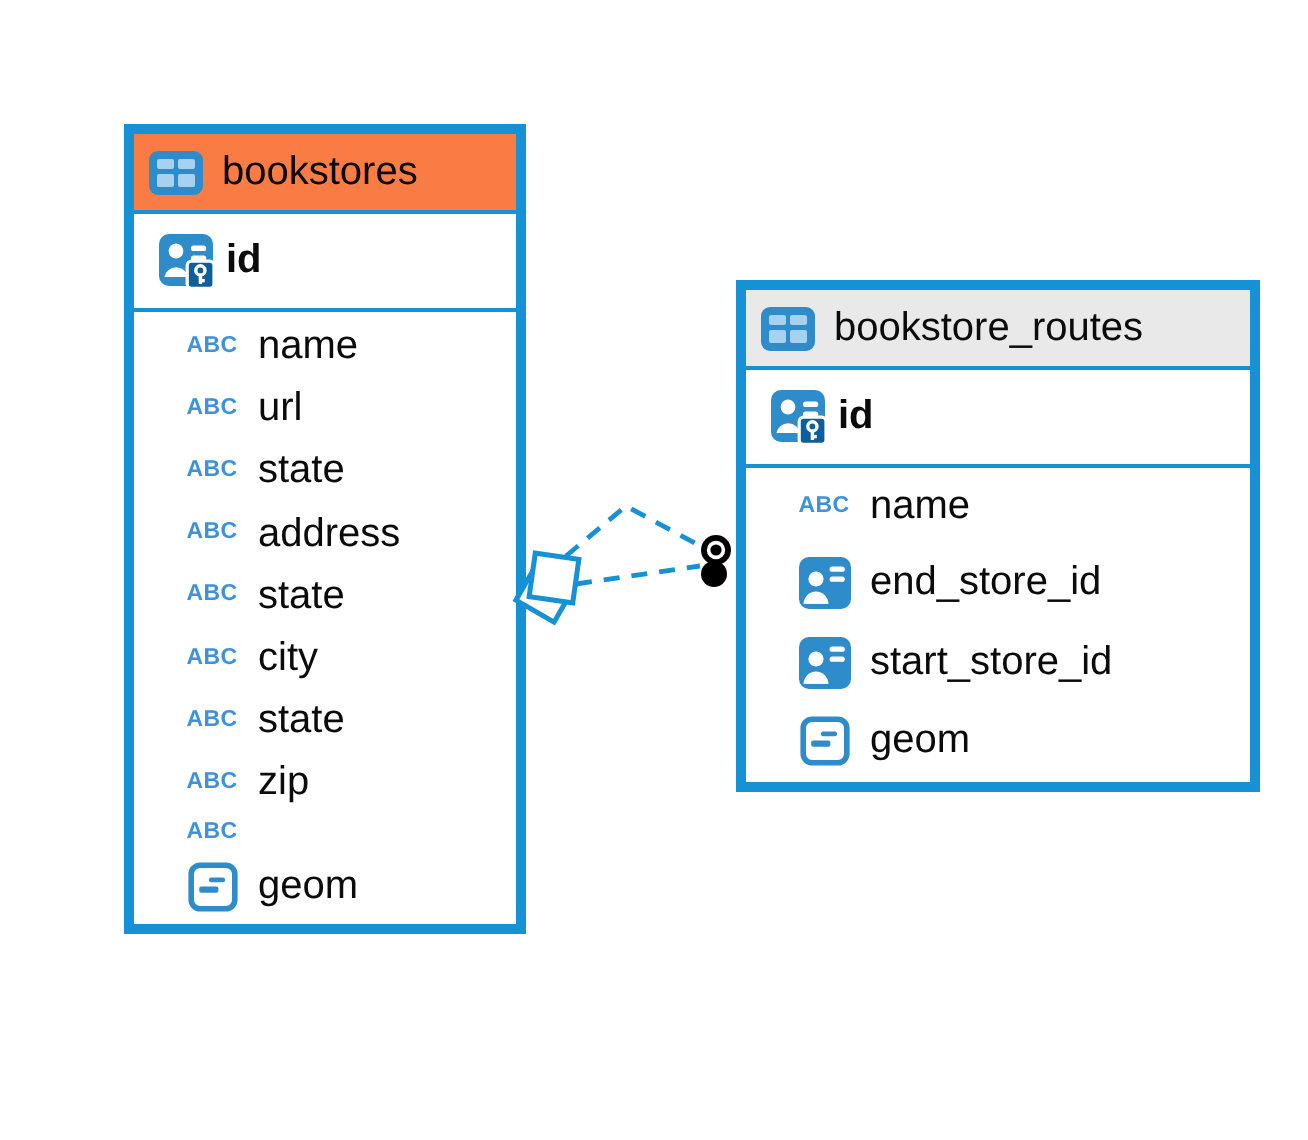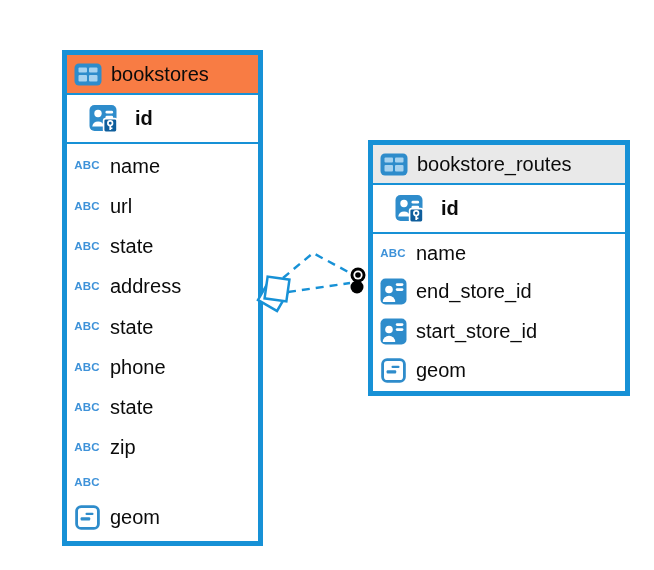--- a/index.html
+++ b/index.html
@@ -12,21 +12,21 @@
   }
   .erd-table{
     position:absolute;
     box-sizing:border-box;
     border:5px solid #1791D6;
     background:#fff;
     display:flex;
     flex-direction:column;
     z-index:2;
   }
-  .erd-table.bookstores{left:62px;top:50px;width:201px;height:496px;}
+  .erd-table.bookstores{left:62px;top:62px;width:201px;height:405px;}
   .erd-table.bookstore-routes{left:368px;top:140px;width:262px;height:256px;}
   .thead{
     height:38px;
     flex:0 0 38px;
     display:flex;
     align-items:center;
     padding-left:5px;
     gap:7px;
   }
   .thead.orange{background:#F87C44;}
@@ -35,38 +35,39 @@
     font-size:20px;
     color:#0b0b0b;
     white-space:nowrap;
   }
   .divider{height:2px;flex:0 0 2px;background:#1791D6;}
   .pk-row{
     height:47px;
     flex:0 0 47px;
     display:flex;
     align-items:center;
-    padding-left:20px;
-    gap:16px;
+    padding-left:10px;
+    gap:4px;
     background:#fff;
   }
   .pk-row .colname{font-weight:bold;}
   .cols{
     flex:1 1 auto;
     display:flex;
     flex-direction:column;
     justify-content:space-evenly;
     padding:2px 0;
   }
   .col-row{
     flex:1 1 auto;
     display:flex;
     align-items:center;
     padding-left:4px;
     gap:7px;
+    margin-left:19px;
   }
   .icon-cell{
     flex:0 0 32px;
     width:32px;
     display:flex;
     align-items:center;
     justify-content:center;
   }
   .colname{
     font-size:20px;
@@ -171,21 +172,21 @@
       <div class="col-row">
         <span class="icon-cell">
             <span class="abc-icon">ABC</span>
           </span>
         <span class="colname">state</span>
       </div>
       <div class="col-row">
         <span class="icon-cell">
             <span class="abc-icon">ABC</span>
           </span>
-        <span class="colname">phone</span>
+        <span class="colname">city</span>
       </div>
       <div class="col-row">
         <span class="icon-cell">
             <span class="abc-icon">ABC</span>
           </span>
         <span class="colname">state</span>
       </div>
       <div class="col-row">
         <span class="icon-cell">
             <span class="abc-icon">ABC</span>

